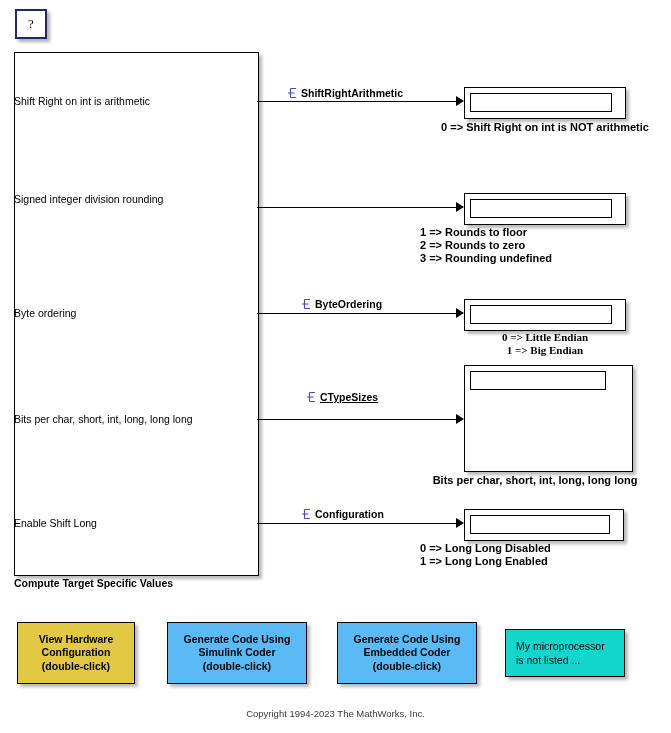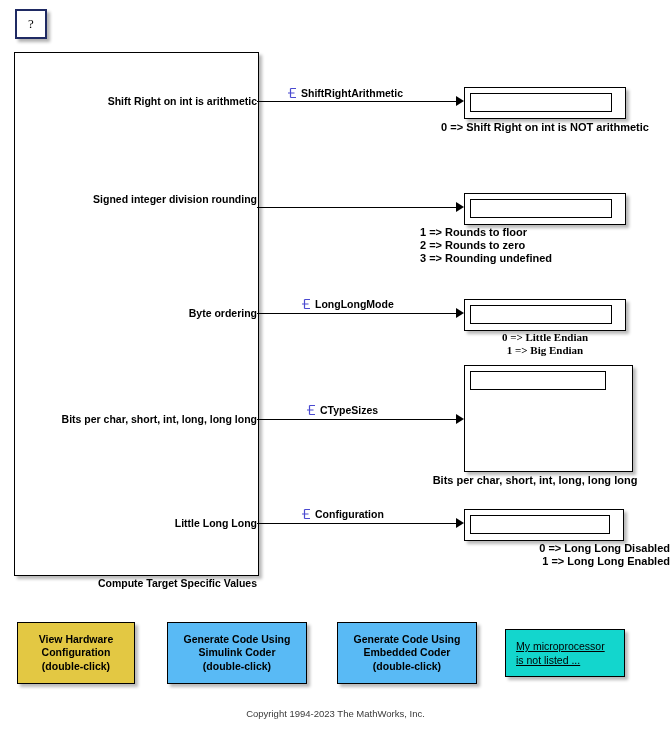--- a/index.html
+++ b/index.html
@@ -43,32 +43,32 @@
   .subsystem {
     left: 14px; top: 52px;
     width: 243px; height: 522px;
     border: 1.5px solid #000000;
     background: #ffffff;
     box-shadow: 3px 3px 3px rgba(0,0,0,0.28);
   }
   .subsystem-caption {
     left: 14px; top: 577px;
     width: 243px;
-    text-align: right;
+    text-align: left;
     font-size: 10.5px;
     font-weight: bold;
     color: #000;
   }
 
   
   .port-label {
     right: 0;
-    text-align: right;
-    font-size: 10.5px;
-    font-weight: bold;
+    text-align: left;
+    font-size: 10.5px;
+    font-weight: normal;
     color: #000;
     white-space: nowrap;
     padding-right: 22px;
     line-height: 12px;
   }
 
   
   .sig-line {
     height: 0;
     border-top: 1.4px solid #000;
@@ -163,21 +163,21 @@
   <div class="abs help-btn">
     <span>?</span>
   </div>
 
   <div class="abs subsystem"></div>
 
   <div class="abs port-label" style="top:95px; width:243px; left:14px;">Shift Right on int is arithmetic</div>
   <div class="abs port-label" style="top:307px; width:243px; left:14px;">Byte ordering</div>
   <div class="abs port-label" style="top:193px; width:243px; left:14px;">Signed integer division rounding</div>
   <div class="abs port-label" style="top:413px; width:243px; left:14px;">Bits per char, short, int, long, long long</div>
-  <div class="abs port-label" style="top:517px; width:243px; left:14px;">Little Long Long</div>
+  <div class="abs port-label" style="top:517px; width:243px; left:14px;">Enable Shift Long</div>
 
   <div class="abs subsystem-caption">Compute Target Specific Values</div>
 
   <div class="abs sig-line" style="left:257px; top:101px; width:199px;"></div>
   <div class="abs sig-arrow" style="left:456px; top:96px;"></div>
   <div class="abs sig-name" style="left:288px; top:87px;">
     <span class="sig-glyph">
       <svg width="11" height="12" viewBox="0 0 11 12">
         <path d="M2.5 1.5 L2.5 10.5 M2.5 1.5 L8 1.5 M2.5 6 L6.5 6 M2.5 10.5 L8 10.5 M0 6 L2.5 6" stroke="#4a4ad0" stroke-width="1.2" fill="none"></path>
       </svg>
@@ -201,33 +201,33 @@
     <div>3 =&gt; Rounding undefined</div>
   </div>
 
   <div class="abs sig-line" style="left:257px; top:313px; width:199px;"></div>
   <div class="abs sig-arrow" style="left:456px; top:308px;"></div>
   <div class="abs sig-name" style="left:302px; top:298px;">
     <span class="sig-glyph">
       <svg width="11" height="12" viewBox="0 0 11 12">
         <path d="M2.5 1.5 L2.5 10.5 M2.5 1.5 L8 1.5 M2.5 6 L6.5 6 M2.5 10.5 L8 10.5 M0 6 L2.5 6" stroke="#4a4ad0" stroke-width="1.2" fill="none"></path>
       </svg>
-    </span><span>LongLongMode</span>
+    </span><span>ByteOrdering</span>
   </div>
   <div class="abs display-blk" style="left:464px; top:299px; width:160px; height:30px;">
     <div class="display-inner" style="width:140px;"></div>
   </div>
   <div class="abs display-caption" style="left:420px; top:331px; width:250px; text-align:center;font-family:Liberation Serif, serif;">
     <div>0 =&gt; Little Endian</div>
     <div>1 =&gt; Big Endian</div>
   </div>
 
   <div class="abs sig-line" style="left:257px; top:419px; width:199px;"></div>
   <div class="abs sig-arrow" style="left:456px; top:414px;"></div>
-  <div class="abs sig-name" style="left:307px; top:404px;">
+  <div class="abs sig-name" style="left:307px; top:391px;text-decoration:underline;">
     <span class="sig-glyph">
       <svg width="11" height="12" viewBox="0 0 11 12">
         <path d="M2.5 1.5 L2.5 10.5 M2.5 1.5 L8 1.5 M2.5 6 L6.5 6 M2.5 10.5 L8 10.5 M0 6 L2.5 6" stroke="#4a4ad0" stroke-width="1.2" fill="none"></path>
       </svg>
     </span><span>CTypeSizes</span>
   </div>
   <div class="abs display-blk" style="left:464px; top:365px; width:167px; height:105px;">
     <div class="display-inner" style="width:134px;"></div>
   </div>
   <div class="abs display-caption" style="left:400px; top:474px; width:270px; text-align:center;">
@@ -239,21 +239,21 @@
   <div class="abs sig-name" style="left:302px; top:508px;">
     <span class="sig-glyph">
       <svg width="11" height="12" viewBox="0 0 11 12">
         <path d="M2.5 1.5 L2.5 10.5 M2.5 1.5 L8 1.5 M2.5 6 L6.5 6 M2.5 10.5 L8 10.5 M0 6 L2.5 6" stroke="#4a4ad0" stroke-width="1.2" fill="none"></path>
       </svg>
     </span><span>Configuration</span>
   </div>
   <div class="abs display-blk" style="left:464px; top:509px; width:158px; height:30px;">
     <div class="display-inner" style="width:138px;"></div>
   </div>
-  <div class="abs display-caption" style="left:420px; top:542px; width:250px; text-align:right;">
+  <div class="abs display-caption" style="left:420px; top:542px; width:250px; text-align:left;">
     <div>0 =&gt; Long Long Disabled</div>
     <div>1 =&gt; Long Long Enabled</div>
   </div>
 
   <div class="abs act-btn" style="left:17px; top:622px; width:118px; height:62px; background:#e3c843;">
     <span class="act-label">View Hardware
 Configuration
 (double-click)</span>
   </div>
 
@@ -262,20 +262,20 @@
 Simulink Coder
 (double-click)</span>
   </div>
 
   <div class="abs act-btn" style="left:337px; top:622px; width:140px; height:62px; background:#59baf5;">
     <span class="act-label">Generate Code Using
 Embedded Coder
 (double-click)</span>
   </div>
 
-  <div class="abs act-btn plain" style="left:505px; top:629px; width:120px; height:48px; background:#13d6cd;text-decoration:underline;">
+  <div class="abs act-btn plain" style="left:505px; top:629px; width:120px; height:48px; background:#13d6cd;">
     <span class="act-label">My microprocessor
 is not listed ...</span>
   </div>
 
   <div class="abs copyright">Copyright 1994-2023 The MathWorks, Inc.</div>
 
 </div>
 
 </body></html>

